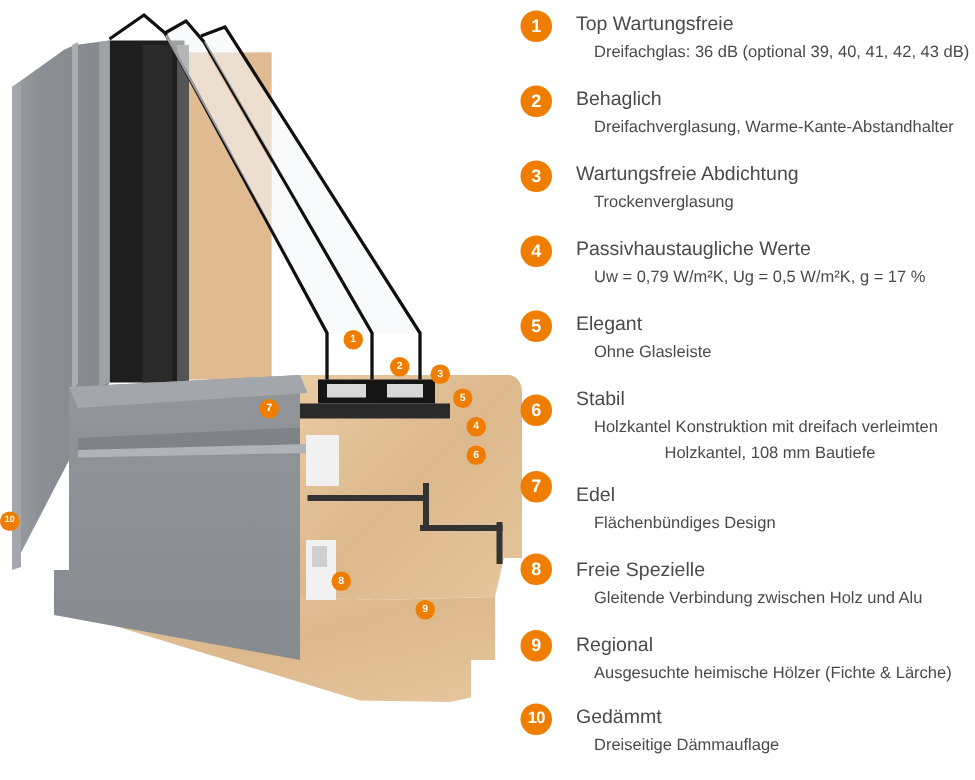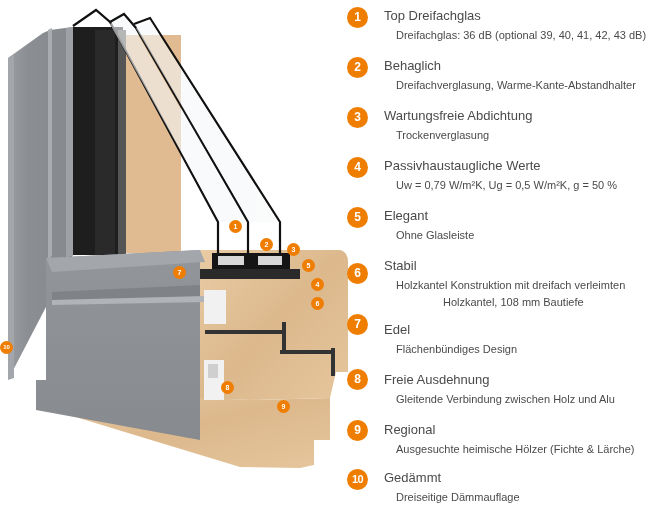--- a/index.html
+++ b/index.html
@@ -99,57 +99,57 @@
   <div class="marker" style="left:311px;top:297px;">6</div>
   <div class="marker" style="left:173px;top:266px;">7</div>
   <div class="marker" style="left:221px;top:381px;">8</div>
   <div class="marker" style="left:277px;top:400px;">9</div>
   <div class="marker" style="left:0px;top:341px;font-size:6px;">10</div>
 </div>
 
 <div class="legend">
   <div class="item" style="top:7px;">
     <div class="badge">1</div>
-    <div class="title">Top Dreifachglas</div>
+    <div class="title">Top Wartungsfreie</div>
     <div class="desc">Dreifachglas: 36 dB (optional 39, 40, 41, 42, 43 dB)</div>
   </div>
   <div class="item" style="top:57px;">
     <div class="badge">2</div>
     <div class="title">Behaglich</div>
     <div class="desc">Dreifachverglasung, Warme-Kante-Abstandhalter</div>
   </div>
   <div class="item" style="top:107px;">
     <div class="badge">3</div>
     <div class="title">Wartungsfreie Abdichtung</div>
     <div class="desc">Trockenverglasung</div>
   </div>
   <div class="item" style="top:157px;">
     <div class="badge">4</div>
     <div class="title">Passivhaustaugliche Werte</div>
-    <div class="desc">Uw = 0,79 W/m²K, Ug = 0,5 W/m²K, g = 50 %</div>
+    <div class="desc">Uw = 0,79 W/m²K, Ug = 0,5 W/m²K, g = 17 %</div>
   </div>
   <div class="item" style="top:207px;">
     <div class="badge">5</div>
     <div class="title">Elegant</div>
     <div class="desc">Ohne Glasleiste</div>
   </div>
   <div class="item" style="top:257px;">
     <div class="badge" style="top:6px;">6</div>
     <div class="title">Stabil</div>
     <div class="desc">Holzkantel Konstruktion mit dreifach verleimten</div>
     <div class="desc" style="top:37px;padding-left:47px;">Holzkantel, 108 mm Bautiefe</div>
   </div>
   <div class="item" style="top:314px;">
     <div class="badge">7</div>
     <div class="title" style="top:8px;">Edel</div>
     <div class="desc" style="top:27px;">Flächenbündiges Design</div>
   </div>
   <div class="item" style="top:369px;">
     <div class="badge">8</div>
-    <div class="title" style="top:3px;">Freie Ausdehnung</div>
+    <div class="title" style="top:3px;">Freie Spezielle</div>
     <div class="desc" style="top:22px;">Gleitende Verbindung zwischen Holz und Alu</div>
   </div>
   <div class="item" style="top:420px;">
     <div class="badge">9</div>
     <div class="title" style="top:2px;text-align:center;">Regional</div>
     <div class="desc" style="top:21px;">Ausgesuchte heimische Hölzer (Fichte &amp; Lärche)</div>
   </div>
   <div class="item" style="top:469px;">
     <div class="badge small">10</div>
     <div class="title">Gedämmt</div>

